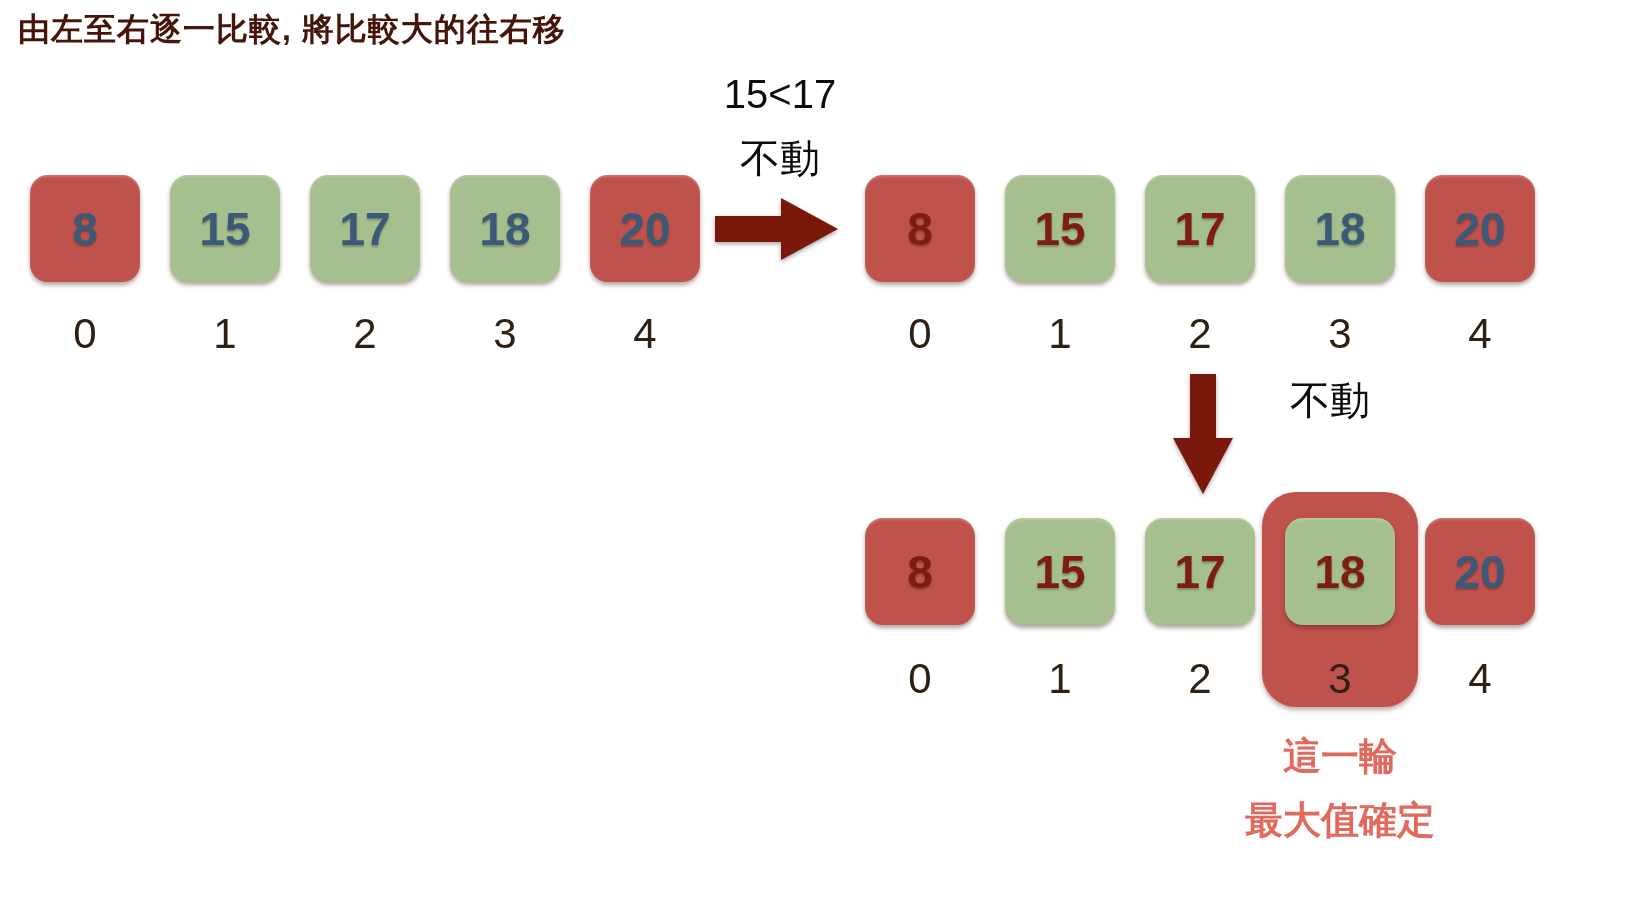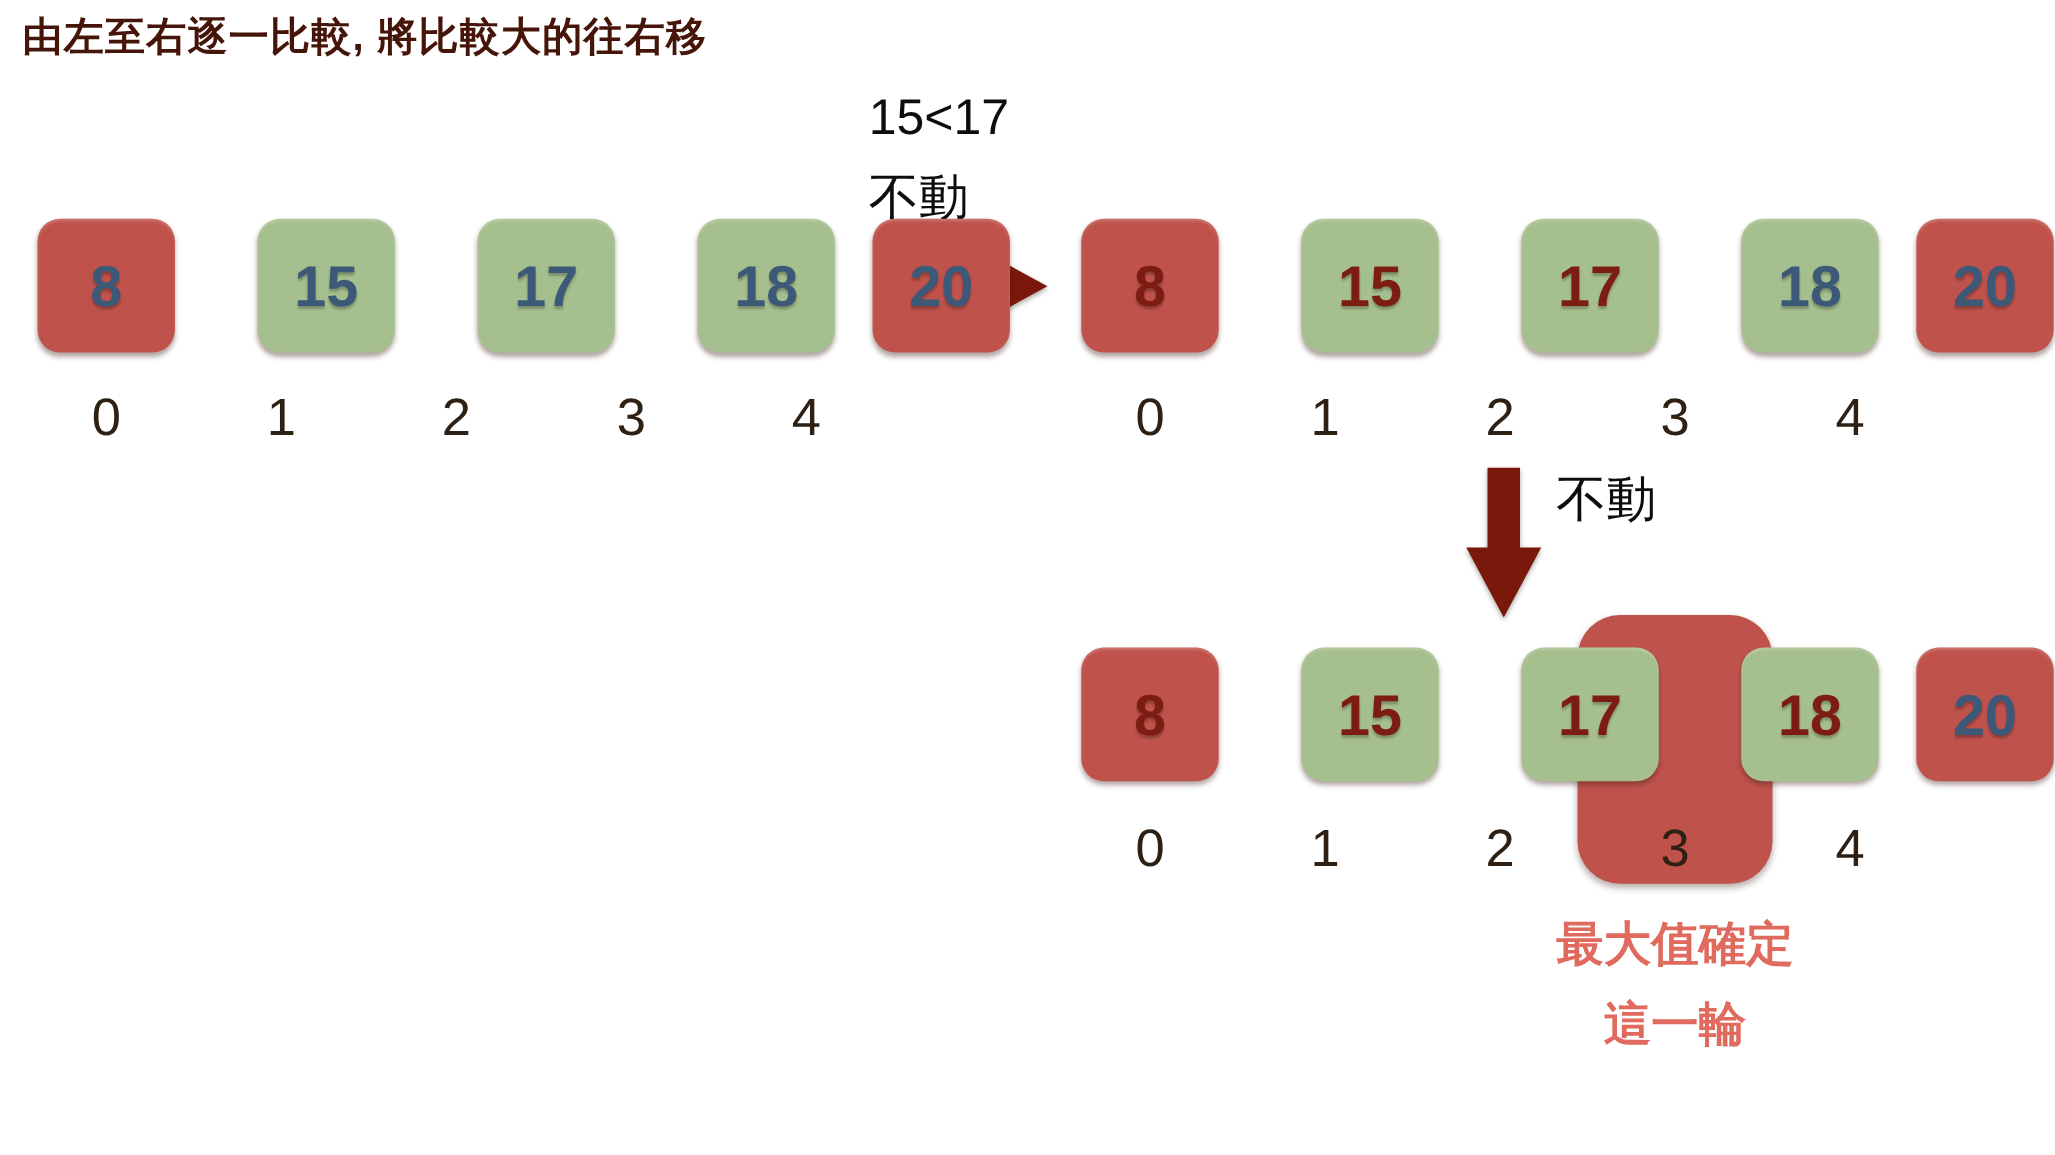--- a/index.html
+++ b/index.html
@@ -12,34 +12,34 @@
     font-size:32px;font-weight:bold;letter-spacing:1px;
     color:var(--title-ink,#46150a);
   }
   .array-row{position:absolute;display:flex;gap:30px;z-index:2;}
   .cell{
     width:110px;height:107px;border-radius:18px;
     display:flex;align-items:center;justify-content:center;
     box-shadow:0 3px 4px rgba(60,30,20,.4), inset 0 2px 2px rgba(255,255,255,.18);
   }
   .cell[data-box="red"]{background:var(--red-box,#c0524c);}
-  .cell[data-box="green"]{background:var(--green-box,#a6bf8e);margin-left:36px;}
+  .cell[data-box="green"]{background:var(--green-box,#a6bf8e);}
   .cell-value{
     font-size:46px;font-weight:bold;
     text-shadow:0 2px 2px rgba(0,0,0,.25);
   }
   .cell-value[data-ink="navy"]{color:var(--navy-ink,#3c5a78);}
   .cell-value[data-ink="maroon"]{color:var(--maroon-ink,#7d1d12);}
   .index-row{position:absolute;display:flex;gap:30px;z-index:3;}
   .index-row span{
     width:110px;text-align:center;
     font-size:42px;color:var(--index-ink,#2f2014);
   }
   .note{
-    position:absolute;
+    position:absolute;text-align:center;
     font-size:40px;color:var(--note-ink,#0d0d0d);line-height:64px;
   }
   .arrow{position:absolute;filter:drop-shadow(0 2px 2px rgba(0,0,0,.35));}
   .arrow polygon{fill:var(--arrow,#7a190b);}
   .highlight-surround{
     position:absolute;left:1262px;top:492px;width:156px;height:215px;
     border-radius:34px;background:var(--red-box,#c0524c);z-index:1;
     box-shadow:0 3px 5px rgba(60,30,20,.35);
   }
   .caption{
@@ -141,15 +141,15 @@
 </div>
 <div class="index-row" style="left:865px;top:655px;">
   <span>0</span>
   <span>1</span>
   <span>2</span>
   <span>3</span>
   <span>4</span>
 </div>
 
 <div class="caption">
+  <div>這一輪</div>
   <div>最大值確定</div>
-  <div>這一輪</div>
 </div>
 
 </body></html>

